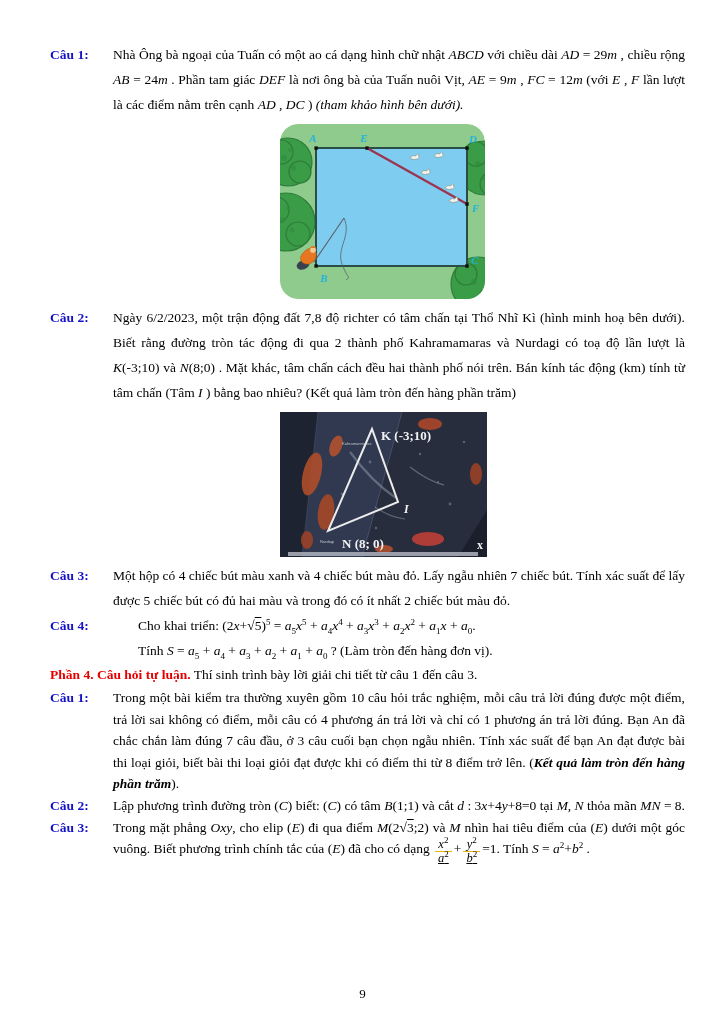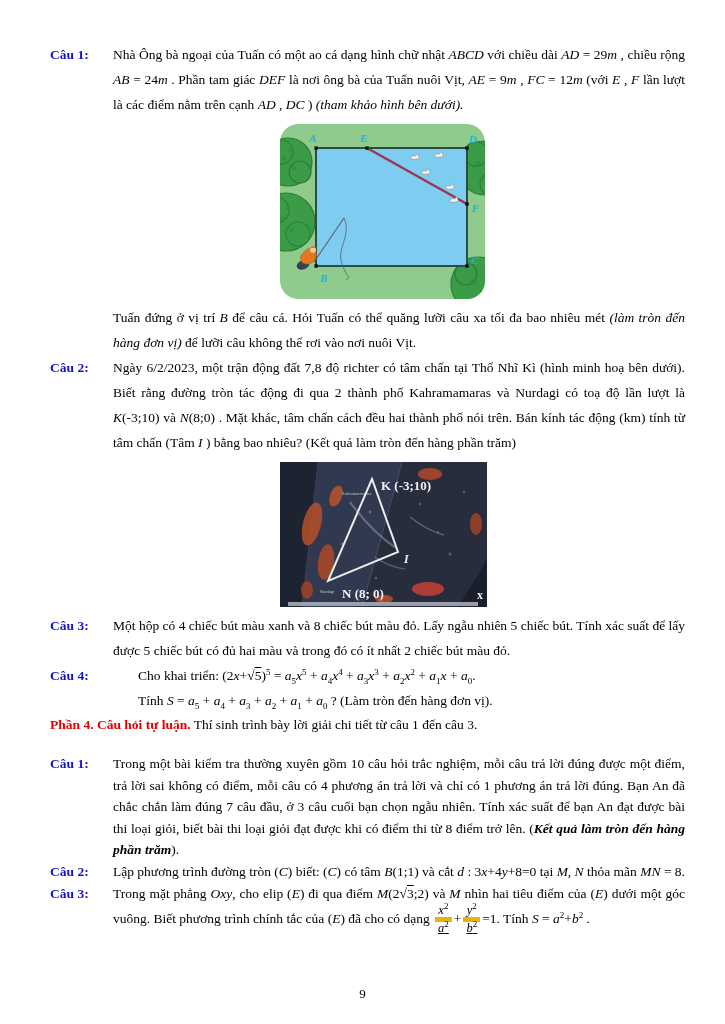--- a/index.html
+++ b/index.html
@@ -15,23 +15,23 @@
   .part3 .qbody,.part3 .qlabel,.part3 .cont{line-height:25px;}
   .part4 .qbody,.part4 .qlabel{line-height:21.6px;}
   .cont{margin-left:63px;text-align:justify;}
   .mathline{text-align:left;margin-left:25px;}
   .m,.i{font-style:italic;}
   .bi{font-weight:bold;font-style:italic;}
   .sup{vertical-align:super;font-size:9px;line-height:0;}
   .sub{vertical-align:sub;font-size:9px;line-height:0;}
   .ol{text-decoration:overline;}
   .frac{display:inline-block;vertical-align:-9px;text-align:center;line-height:1.06;margin:0 2px;font-size:12.5px;}
-  .frac .fnum{display:block;padding:0 3px;border-bottom:5px solid #eab308;}
+  .frac .fnum{display:block;padding:0 3px;border-bottom:1px solid #eab308;}
   .frac .fden{display:block;padding:0 3px;text-decoration:underline;}
-  .heading{line-height:22px;margin:1px 0 17px 0;}
+  .heading{line-height:22px;margin:1px 0 1px 0;}
   .heading .hred{color:#e60000;font-weight:bold;}
   .fig{margin:7px 0 6px 230px;line-height:0;}
   .pagenum{position:absolute;bottom:22px;left:0;width:100%;text-align:center;font-size:13px;}
   .pondlabel{font-family:"Liberation Serif",serif;font-style:italic;font-weight:bold;font-size:11px;fill:#21b2dd;}
   .maplabel{font-family:"Liberation Serif",serif;font-weight:bold;fill:#f2f2f2;}
   .mapcity{font-family:"Liberation Sans",sans-serif;fill:#d8dce2;font-size:4px;opacity:.85;}
 </style>
 </head>
 <body>
 
@@ -123,21 +123,20 @@
           <text class="pondlabel" x="33" y="18" text-anchor="middle">A</text>
           <text class="pondlabel" x="84" y="18" text-anchor="middle">E</text>
           <text class="pondlabel" x="193" y="19" text-anchor="middle">D</text>
           <text class="pondlabel" x="192" y="88">F</text>
           <text class="pondlabel" x="191" y="140">C</text>
           <text class="pondlabel" x="44" y="158" text-anchor="middle">B</text>
         </g>
       </svg>
     </div>
 
-    <div class="cont"><span>Tuấn đứng ở vị trí </span><span class="m">B</span><span> để câu cá. Hỏi Tuấn có thể quăng lưỡi câu xa tối đa bao nhiêu mét </span><span class="i">(làm tròn đến hàng đơn vị)</span><span> để lưỡi câu không thể rơi vào nơi nuôi Vịt.</span></div>
 
     <div class="q">
       <span class="qlabel">Câu 2:</span>
       <div class="qbody"><span>Ngày 6/2/2023, một trận động đất 7,8 độ richter có tâm chấn tại Thổ Nhĩ Kì (hình minh hoạ bên dưới). Biết rằng đường tròn tác động đi qua 2 thành phố Kahramamaras và Nurdagi có toạ độ lần lượt là </span><span class="m">K</span><span>(-3;10)</span><span> và </span><span class="m">N</span><span>(8;0)</span><span> . Mặt khác, tâm chấn cách đều hai thành phố nói trên. Bán kính tác động (km) tính từ tâm chấn (Tâm </span><span class="m">I</span><span> ) bằng bao nhiêu? (Kết quả làm tròn đến hàng phần trăm)</span></div>
     </div>
 
     <div class="fig">
       <svg width="207" height="145" viewBox="0 0 207 145">
         <defs>
           <clipPath id="mapclip">
@@ -188,21 +187,21 @@
           <text class="maplabel" x="124" y="101" font-size="12" font-style="italic">I</text>
           <text class="mapcity" x="40" y="131">Nurdagi</text>
           <text class="maplabel" x="62" y="136" font-size="13">N (8; 0)</text>
           <text class="maplabel" x="197" y="137" font-size="12">x</text>
         </g>
       </svg>
     </div>
 
     <div class="q">
       <span class="qlabel">Câu 3:</span>
-      <div class="qbody"><span>Một hộp có 4 chiếc bút màu xanh và 8 chiếc bút màu đỏ. Lấy ngẫu nhiên 5 chiếc bút. Tính xác suất để lấy được 5 chiếc bút có đủ hai màu và trong đó có ít nhất 2 chiếc bút màu đỏ.</span></div>
+      <div class="qbody"><span>Một hộp có 4 chiếc bút màu xanh và 4 chiếc bút màu đỏ. Lấy ngẫu nhiên 7 chiếc bút. Tính xác suất để lấy được 5 chiếc bút có đủ hai màu và trong đó có ít nhất 2 chiếc bút màu đỏ.</span></div>
     </div>
 
     <div class="q">
       <span class="qlabel">Câu 4:</span>
       <div class="qbody">
         <div class="mathline"><span>Cho khai triển: (2</span><span class="m">x</span><span>+</span><span>√</span><span class="ol">5</span><span>)</span><span class="sup">5</span><span> = </span><span class="m">a</span><span class="sub">5</span><span class="m">x</span><span class="sup">5</span><span> + </span><span class="m">a</span><span class="sub">4</span><span class="m">x</span><span class="sup">4</span><span> + </span><span class="m">a</span><span class="sub">3</span><span class="m">x</span><span class="sup">3</span><span> + </span><span class="m">a</span><span class="sub">2</span><span class="m">x</span><span class="sup">2</span><span> + </span><span class="m">a</span><span class="sub">1</span><span class="m">x</span><span> + </span><span class="m">a</span><span class="sub">0</span><span>.</span></div>
         <div class="mathline"><span>Tính </span><span class="m">S</span><span> = </span><span class="m">a</span><span class="sub">5</span><span> + </span><span class="m">a</span><span class="sub">4</span><span> + </span><span class="m">a</span><span class="sub">3</span><span> + </span><span class="m">a</span><span class="sub">2</span><span> + </span><span class="m">a</span><span class="sub">1</span><span> + </span><span class="m">a</span><span class="sub">0</span><span> ? (Làm tròn đến hàng đơn vị).</span></div>
       </div>
     </div>
   </div>

